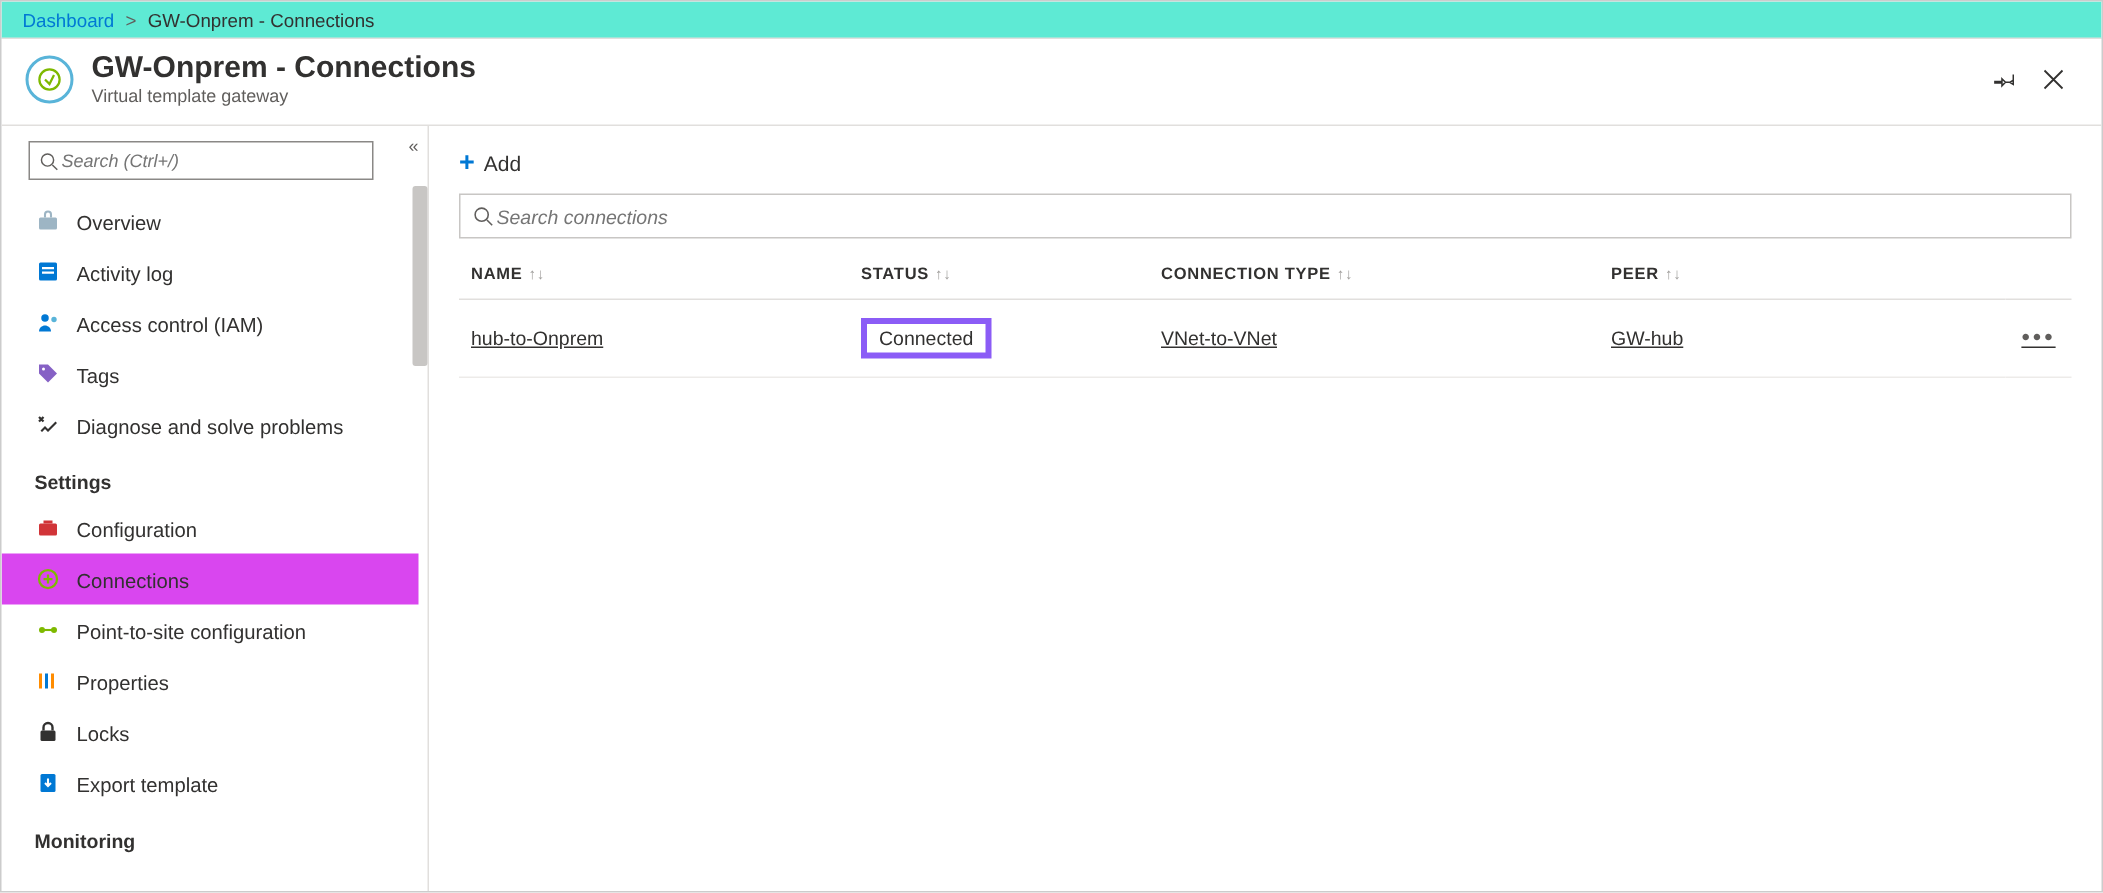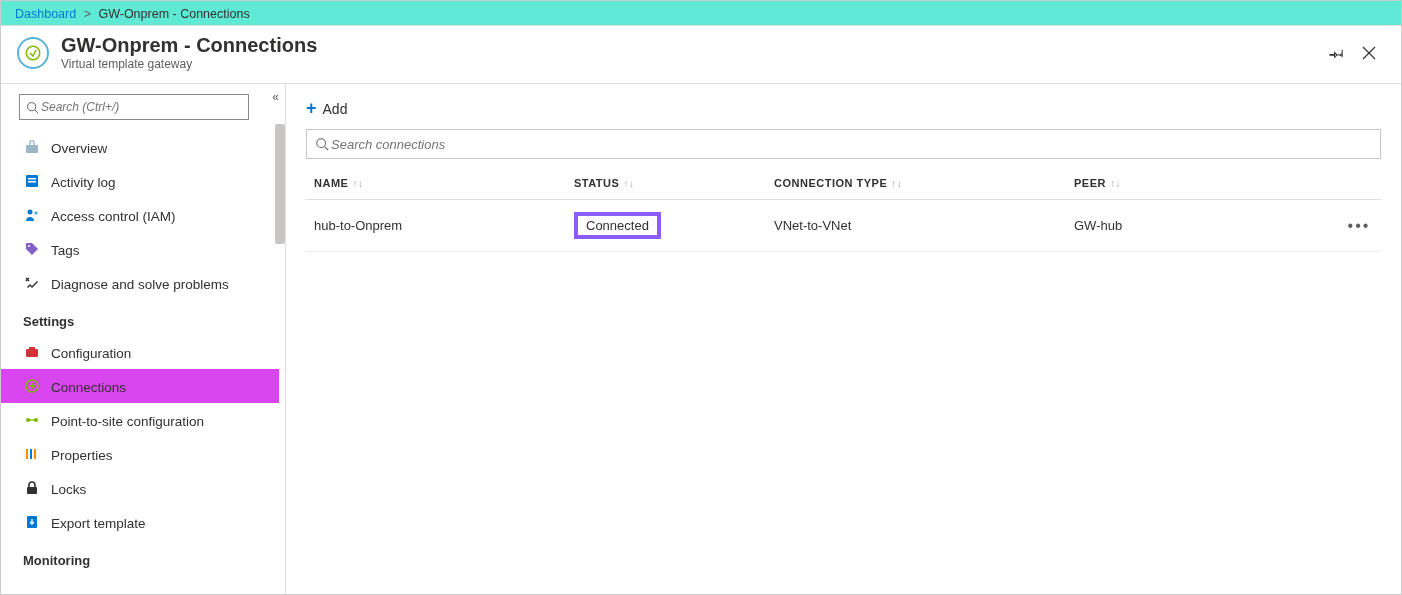--- a/index.html
+++ b/index.html
@@ -150,20 +150,21 @@
   }
   table.conn th .sort-icon { color: #a19f9d; font-size: 10px; margin-left: 4px; }
   table.conn th.name { width: 260px; }
   table.conn th.status { width: 200px; }
   table.conn th.ctype { width: 300px; }
   table.conn th.peer { }
   table.conn th.actions { width: 40px; }
   table.conn td {
     padding: 12px 8px;
     border-bottom: 1px solid #edebe9;
+    text-decoration: underline;
   }
   .status-box {
     border: 4px solid #8b5cf6;
     display: inline-block;
     padding: 2px 8px;
   }
   .row-actions {
     width: 28px; height: 20px;
     display: flex; align-items: center; justify-content: center;
     cursor: pointer;

